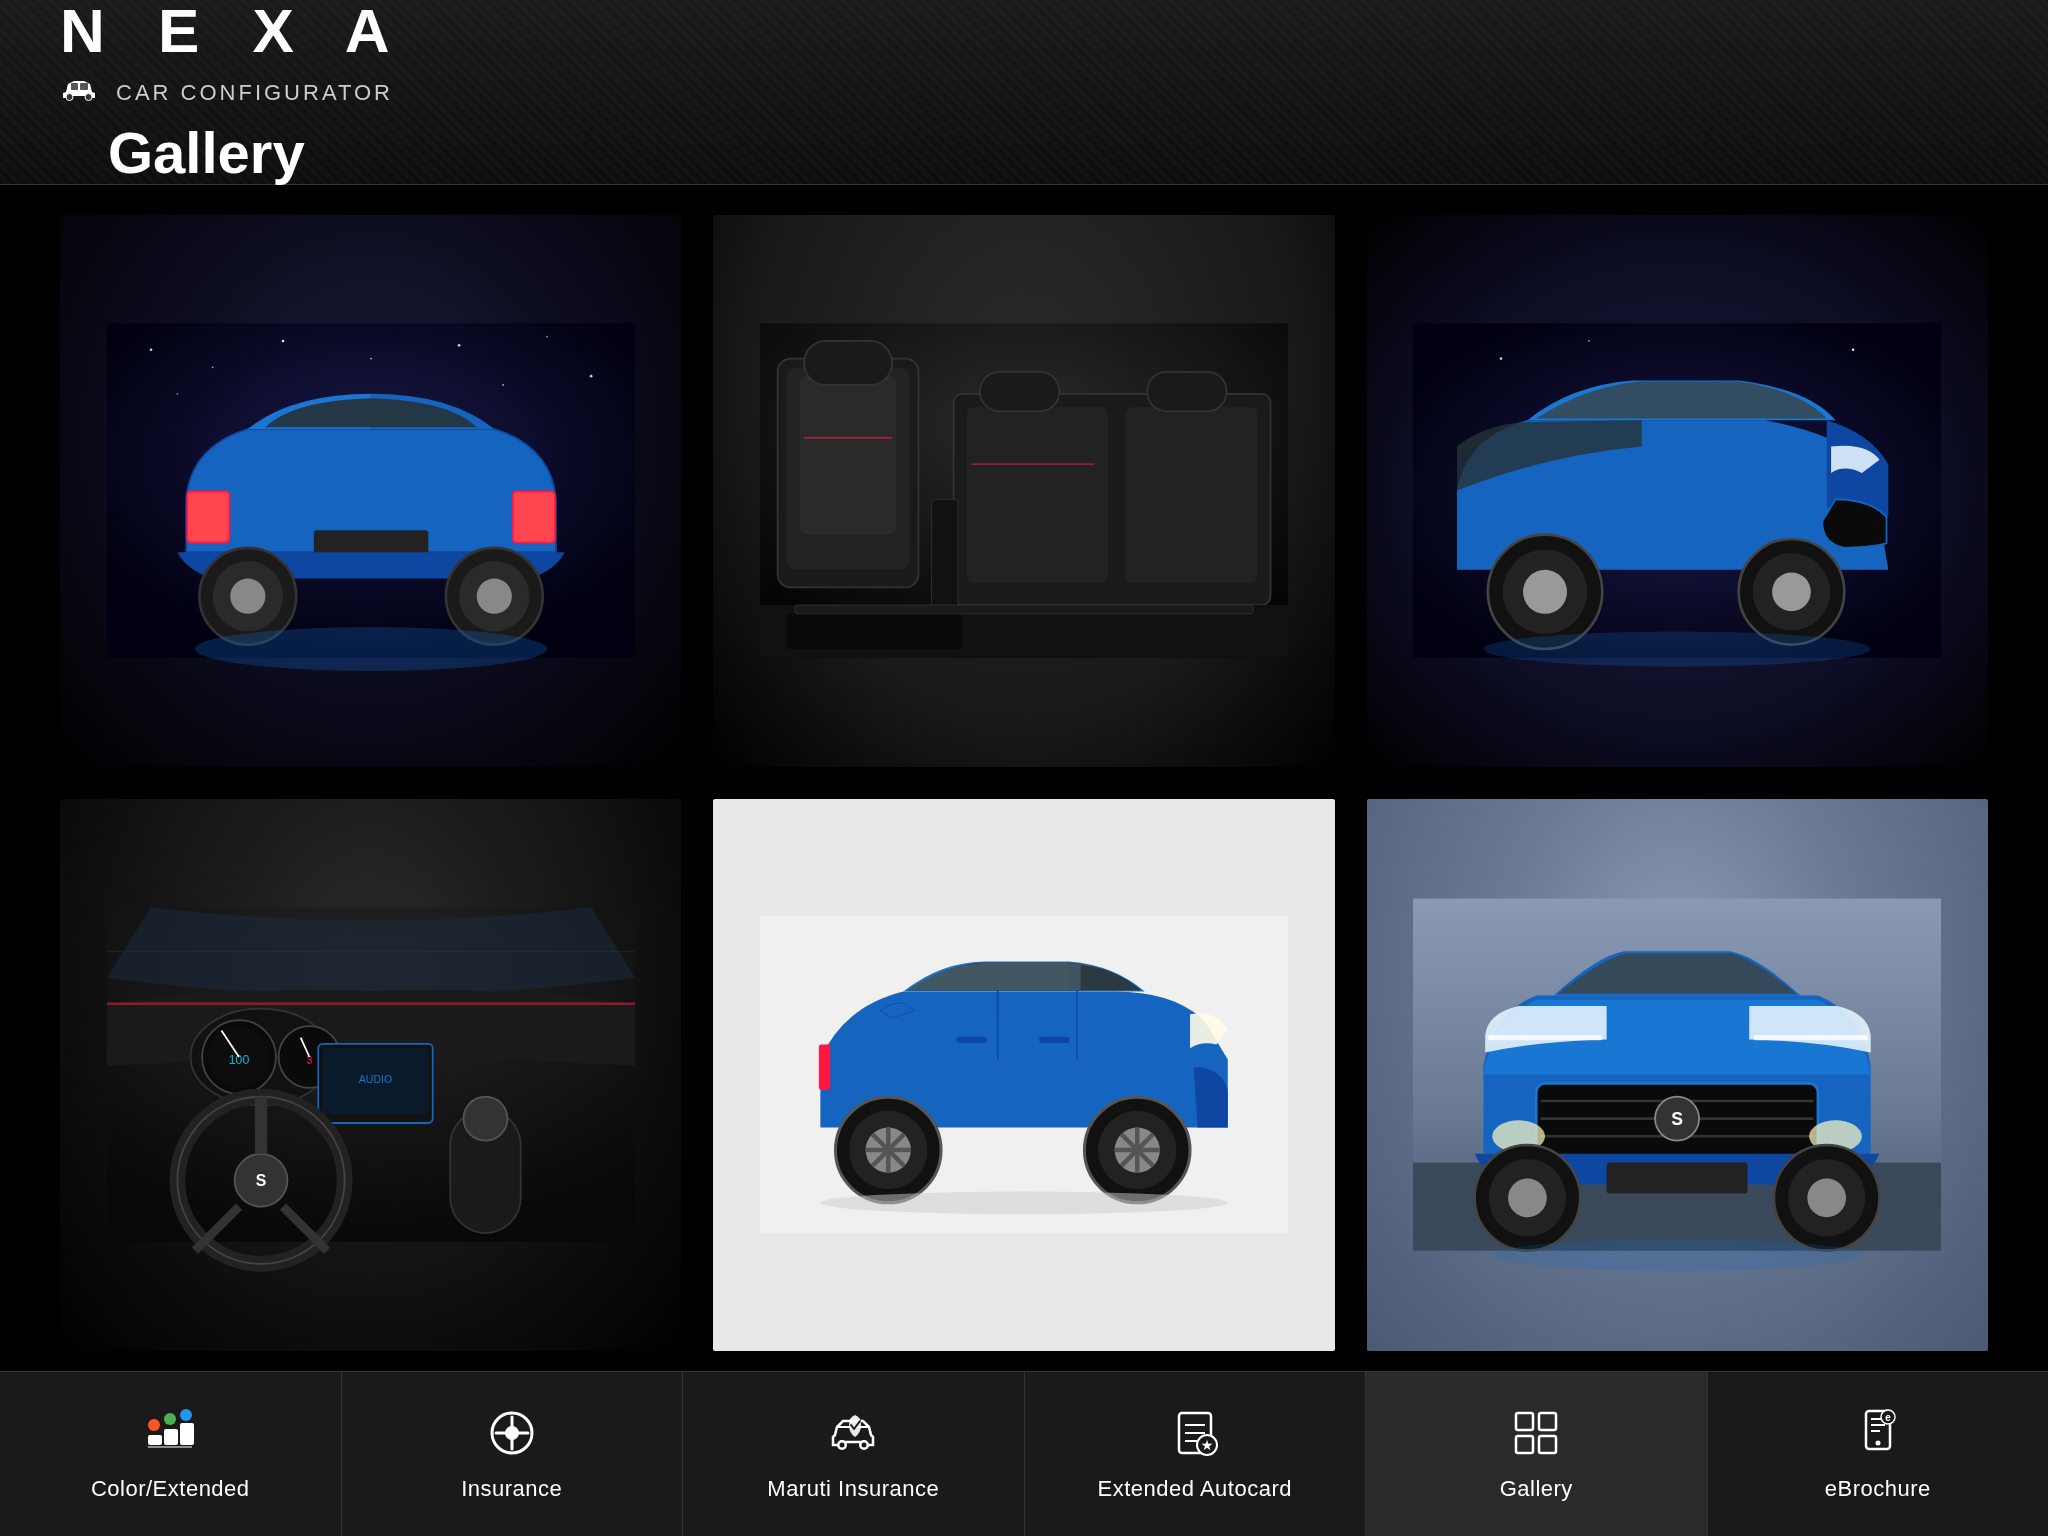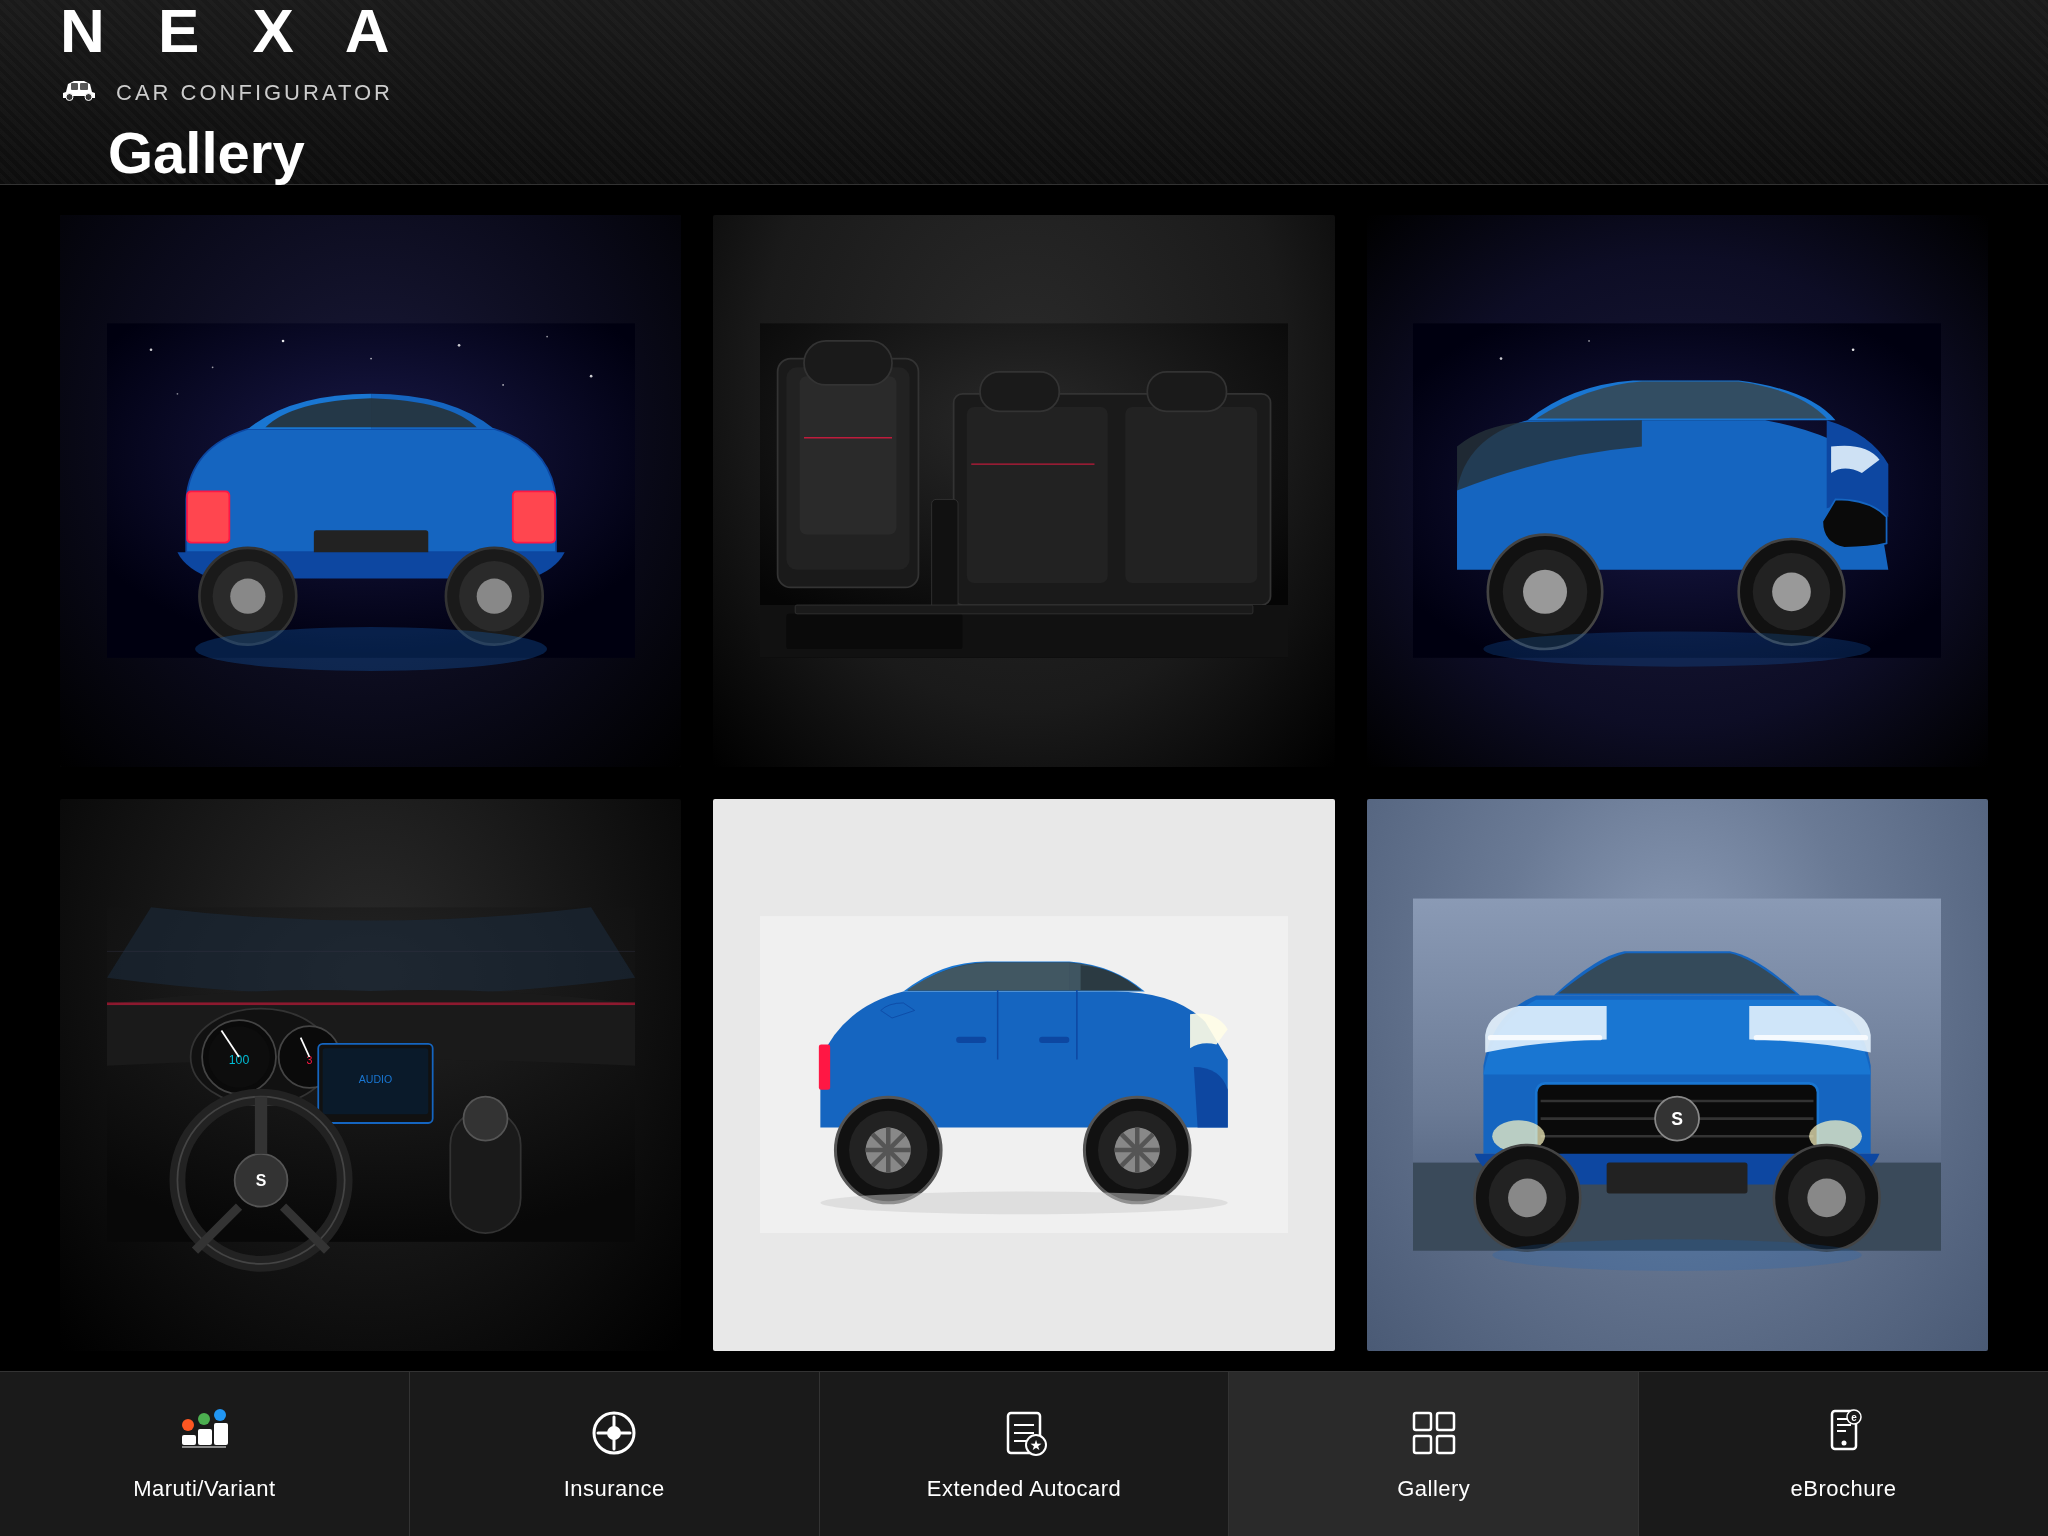--- a/index.html
+++ b/index.html
@@ -537,35 +537,52 @@
       <svg viewBox="0 0 52 52" xmlns="http://www.w3.org/2000/svg">
         <rect x="4" y="28" width="14" height="10" rx="2" fill="white"></rect>
         <rect x="20" y="22" width="14" height="16" rx="2" fill="white"></rect>
         <rect x="36" y="16" width="14" height="22" rx="2" fill="white"></rect>
         <circle cx="10" cy="18" r="6" fill="#FF5722"></circle>
         <circle cx="26" cy="12" r="6" fill="#4CAF50"></circle>
         <circle cx="42" cy="8" r="6" fill="#2196F3"></circle>
         <path d="M4 40 L48 40" stroke="white" stroke-width="2" opacity="0.5"></path>
       </svg>
     </span>
-    <span class="nav-label">Maruti/Variant</span>
+    <span class="nav-label">Color/Extended</span>
   </div>
 
   <div class="nav-item">
     <span class="nav-icon">
       <svg viewBox="0 0 52 52" xmlns="http://www.w3.org/2000/svg">
         <circle cx="26" cy="26" r="20" fill="none" stroke="white" stroke-width="3"></circle>
         <path d="M26 10 L26 20 M26 32 L26 42 M10 26 L20 26 M32 26 L42 26" stroke="white" stroke-width="3" stroke-linecap="round"></path>
         <circle cx="26" cy="26" r="7" fill="white"></circle>
       </svg>
     </span>
     <span class="nav-label">Insurance</span>
   </div>
 
 
+  <div class="nav-item">
+    <span class="nav-icon">
+      <svg viewBox="0 0 52 52" xmlns="http://www.w3.org/2000/svg">
+
+        <path d="M8 28 L10 20 L16 14 L36 14 L42 20 L44 28 L46 30 L46 38 L38 38 L38 35 L14 35 L14 38 L6 38 L6 30 Z" fill="none" stroke="white" stroke-width="2.5"></path>
+        <path d="M10 20 L42 20" stroke="white" stroke-width="2"></path>
+        <circle cx="15" cy="38" r="5" fill="white"></circle>
+        <circle cx="37" cy="38" r="5" fill="white"></circle>
+        <circle cx="15" cy="38" r="2.5" fill="#1a1a1a"></circle>
+        <circle cx="37" cy="38" r="2.5" fill="#1a1a1a"></circle>
+
+        <path d="M28 8 Q34 10 34 18 Q34 26 28 30 Q22 26 22 18 Q22 10 28 8 Z" fill="white" opacity="0.9"></path>
+        <polyline points="24,18 27,22 33,14" stroke="#1a1a1a" stroke-width="2" stroke-linecap="round" stroke-linejoin="round" fill="none"></polyline>
+      </svg>
+    </span>
+    <span class="nav-label">Maruti Insurance</span>
+  </div>
 
   <div class="nav-item">
     <span class="nav-icon">
       <svg viewBox="0 0 52 52" xmlns="http://www.w3.org/2000/svg">
 
         <rect x="10" y="6" width="32" height="40" rx="3" fill="none" stroke="white" stroke-width="2.5"></rect>
         <line x1="16" y1="18" x2="36" y2="18" stroke="white" stroke-width="2"></line>
         <line x1="16" y1="26" x2="36" y2="26" stroke="white" stroke-width="2"></line>
         <line x1="16" y1="34" x2="28" y2="34" stroke="white" stroke-width="2"></line>
 

